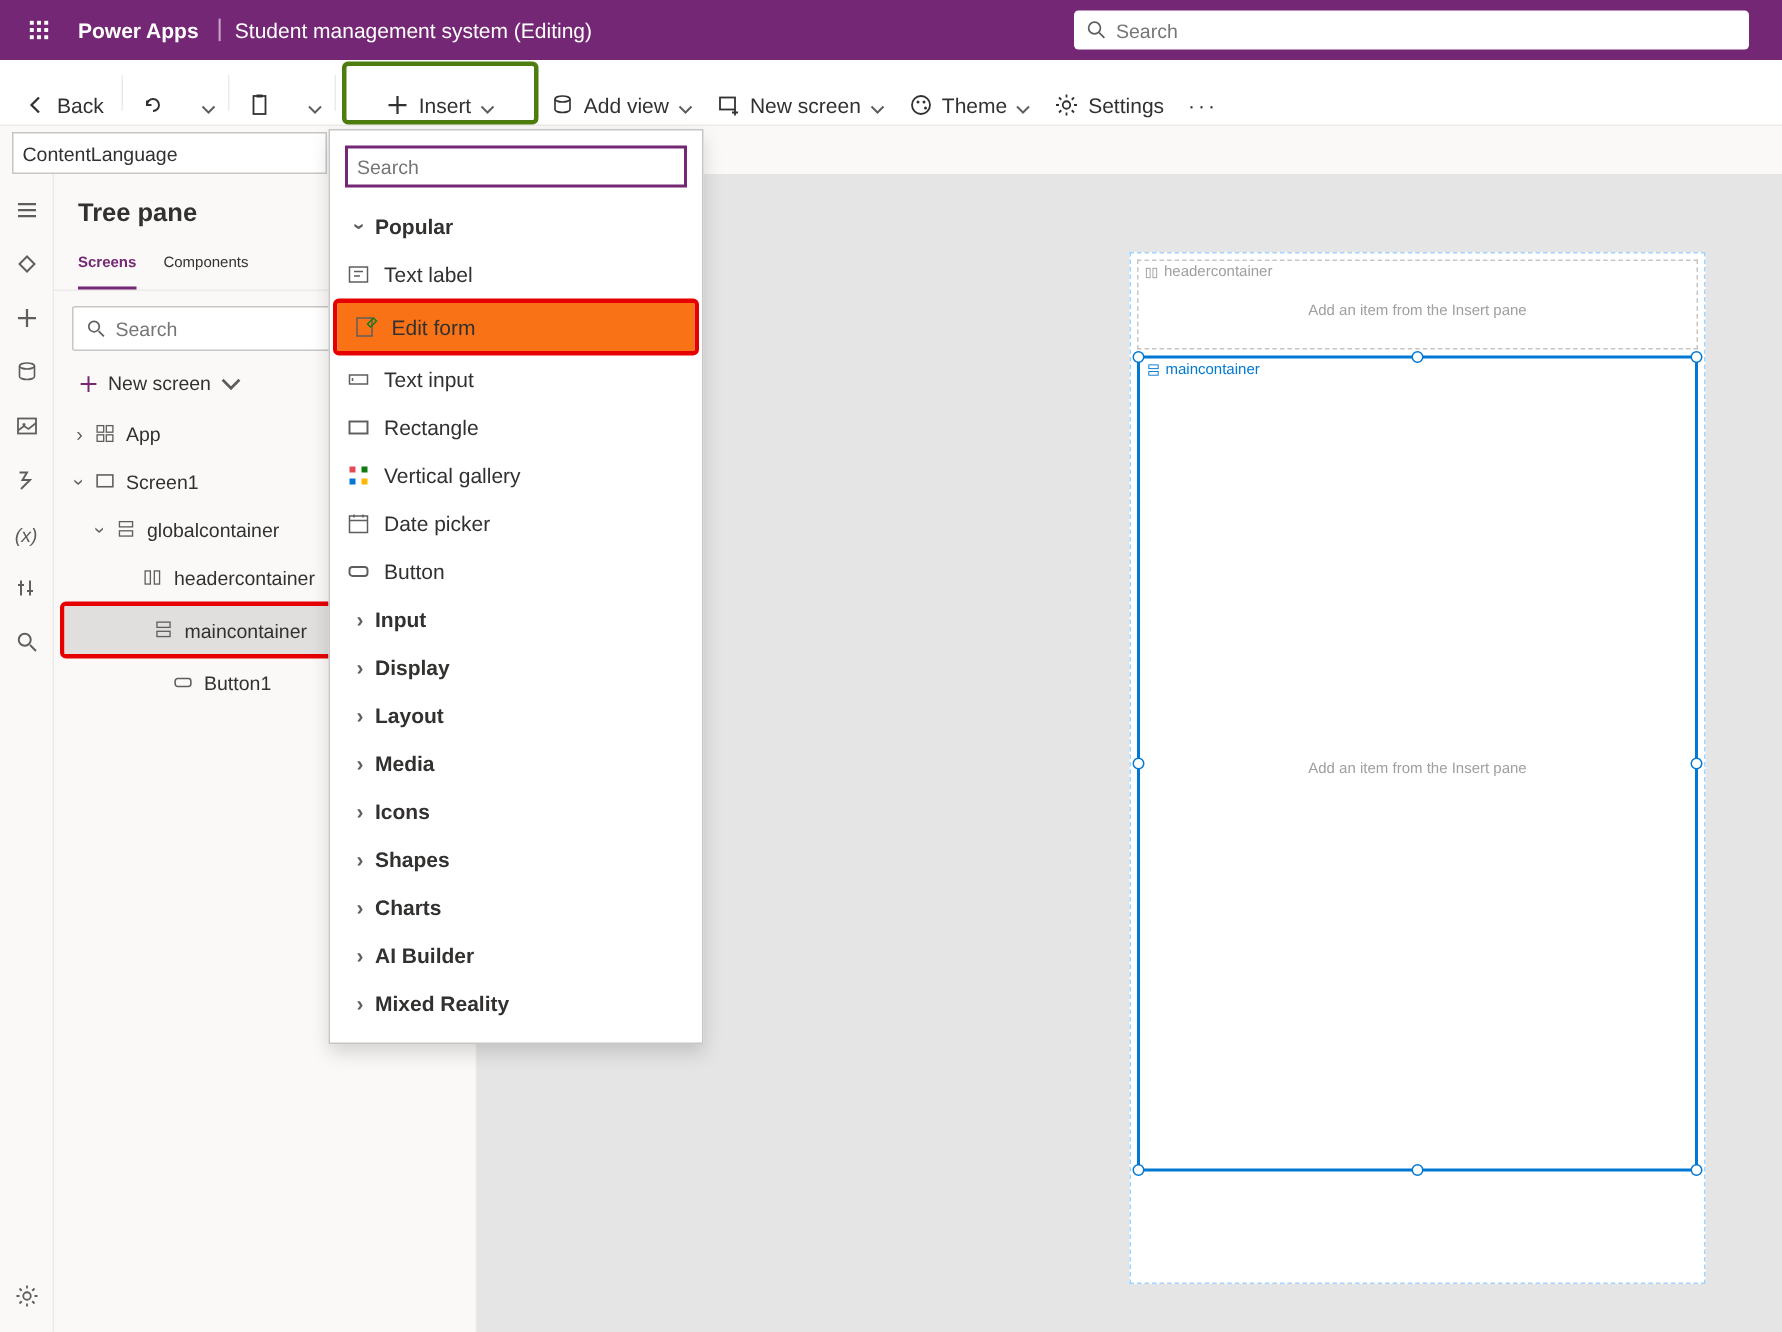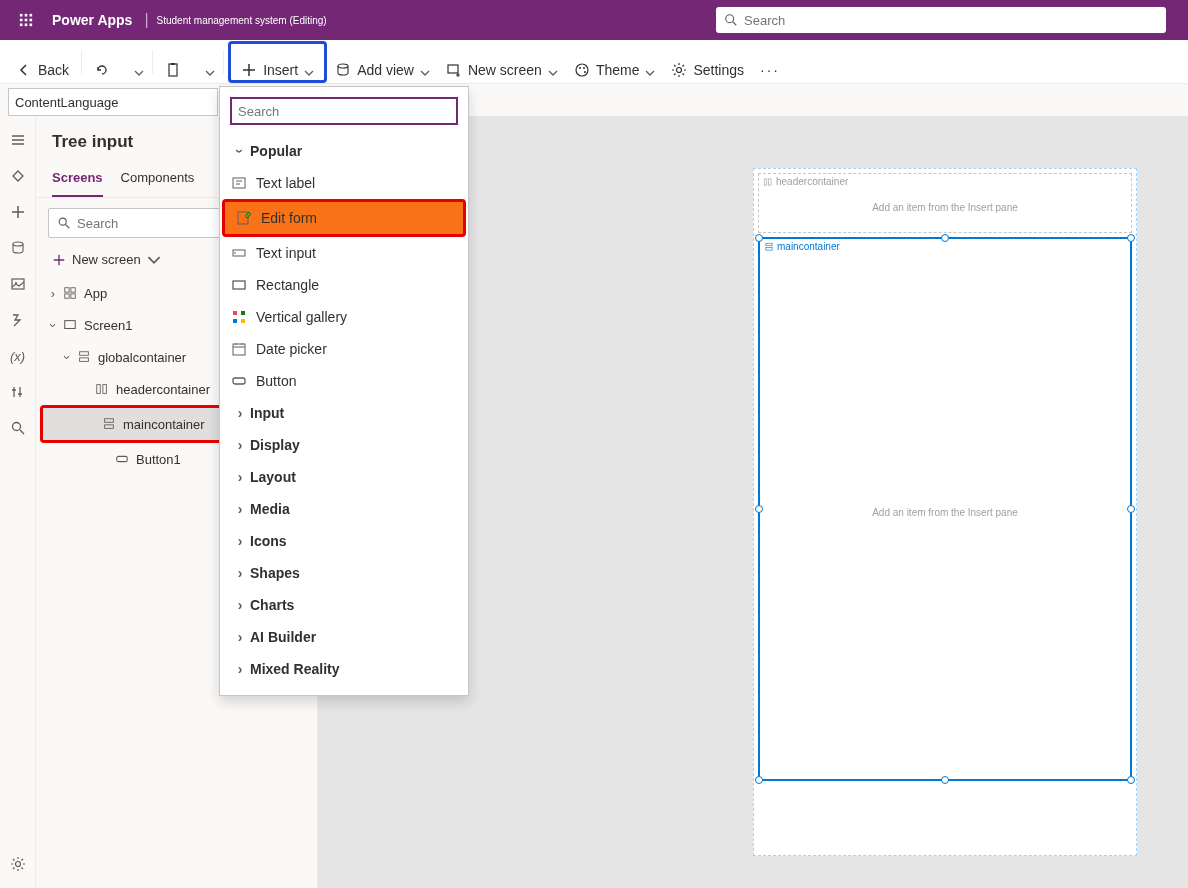--- a/index.html
+++ b/index.html
@@ -4,49 +4,49 @@
 <style>
 *{margin:0;padding:0;box-sizing:border-box;font-family:"Segoe UI",Arial,sans-serif}
 body{width:1188px;height:888px;background:#faf9f8;overflow:hidden;position:relative}
 
 
 .topbar{height:40px;background:#742774;display:flex;align-items:center;color:#fff;padding:0 8px}
 .waffle{width:36px;height:36px;display:flex;align-items:center;justify-content:center;cursor:pointer}
 .waffle svg{fill:#fff}
 .app-brand{font-weight:600;font-size:14px;padding:0 8px}
 .app-sep{color:#c9a6c9;padding:0 4px}
-.app-title{font-size:10px;padding:0 4px}
+.app-title{font-size:14px;padding:0 4px}
 .top-search{margin-left:auto;margin-right:14px;width:450px;height:26px;background:#fff;border-radius:3px;display:flex;align-items:center;padding:0 8px}
 .top-search svg{width:14px;height:14px;fill:#605e5c;margin-right:6px}
 .top-search input{border:none;outline:none;flex:1;font-size:13px;color:#333}
 
 
 .cmdbar{height:44px;background:#fff;border-bottom:1px solid #edebe9;display:flex;align-items:center;padding:0 8px}
 .cmd-btn{display:flex;align-items:flex-end;height:32px;padding:0 8px;border-radius:2px;cursor:pointer;font-size:14px;color:#323130}
 .cmd-ico{width:16px;height:16px;display:flex;align-items:center;justify-content:center;margin-right:6px}
 .cmd-chevdown{width:10px;height:10px;margin-left:6px}
 .vsep{width:1px;height:24px;background:#edebe9;margin:0 4px}
-.red-box1{border:3px solid #1d4ed8;border-radius:4px;padding:2px 2px}
+.red-box1{border:3px solid #4d7c0f;border-radius:4px;padding:2px 18px}
 
 
 .formularow{height:36px;display:flex;align-items:center;padding:4px 8px;background:#faf9f8}
 .formula-name{flex:0 0 210px;height:28px;border:1px solid #c8c6c4;background:#fff;font-size:13px;padding:4px 6px;color:#323130}
 
 
 .rail{position:absolute;left:0;top:116px;width:36px;height:772px;background:#faf9f8;border-right:1px solid #edebe9;display:flex;flex-direction:column;align-items:center;padding-top:6px}
 .rail-item{width:36px;height:36px;display:flex;align-items:center;justify-content:center;cursor:pointer;color:#605e5c}
 .rail-item svg{width:16px;height:16px;fill:#605e5c}
 .rail-bottom{margin-top:auto;margin-bottom:6px}
 
 
 .tree{position:absolute;left:36px;top:116px;width:282px;bottom:0;background:#faf9f8;border-right:1px solid #edebe9}
 .tree-hdr{padding:16px 16px 10px 16px}
 .tree-title{font-size:17px;font-weight:600;color:#323130}
 .tree-tabs{display:flex;border-bottom:1px solid #edebe9;padding:0 16px}
-.tree-tab{padding:8px 0 10px 0;margin-right:18px;font-size:13px;color:#323130;cursor:pointer}
+.tree-tab{padding:8px 0 10px 0;margin-right:18px;font-size:10px;color:#323130;cursor:pointer}
 .tree-tab.active{color:#742774;border-bottom:2px solid #742774;font-weight:600}
 .tree-search{margin:10px 12px 8px 12px;height:30px;border:1px solid #c8c6c4;background:#fff;display:flex;align-items:center;padding:0 8px;border-radius:2px}
 .tree-search svg{width:14px;height:14px;fill:#605e5c;margin-right:6px}
 .tree-search input{border:none;outline:none;flex:1;font-size:13px}
 .new-screen{display:flex;align-items:center;padding:6px 16px;font-size:13px;color:#323130;cursor:pointer}
 .new-screen svg{width:14px;height:14px;fill:#742774;margin-right:6px}
 .tree-list{padding-top:4px}
 .tree-node{display:flex;align-items:center;height:32px;font-size:13px;color:#323130;cursor:pointer}
 .tree-node.sel{background:#e1dfdd}
 .chev{width:18px;display:flex;justify-content:center;color:#605e5c}
@@ -278,21 +278,21 @@
   <div class="rail-item rail-bottom">
       <svg viewBox="0 0 16 16">
         <circle cx="8" cy="8" r="2.5" fill="none" stroke="#605e5c" stroke-width="1.2"></circle>
         <path d="M8 1 V3 M8 13 V15 M1 8 H3 M13 8 H15 M3 3 L4.5 4.5 M11.5 11.5 L13 13 M13 3 L11.5 4.5 M4.5 11.5 L3 13" stroke="#605e5c" stroke-width="1.2"></path>
       </svg>
     </div>
 </div>
 
 <div class="tree">
   <div class="tree-hdr">
-      <div class="tree-title">Tree input</div>
+      <div class="tree-title">Tree pane</div>
     </div>
   <div class="tree-tabs">
     <div class="tree-tab active">Screens</div>
     <div class="tree-tab">Components</div>
   </div>
   <div class="tree-search">
     <svg viewBox="0 0 16 16">
         <circle cx="6.5" cy="6.5" r="4" fill="none" stroke="#605e5c" stroke-width="1.3"></circle>
         <line x1="10" y1="10" x2="14" y2="14" stroke="#605e5c" stroke-width="1.3"></line>
       </svg>

